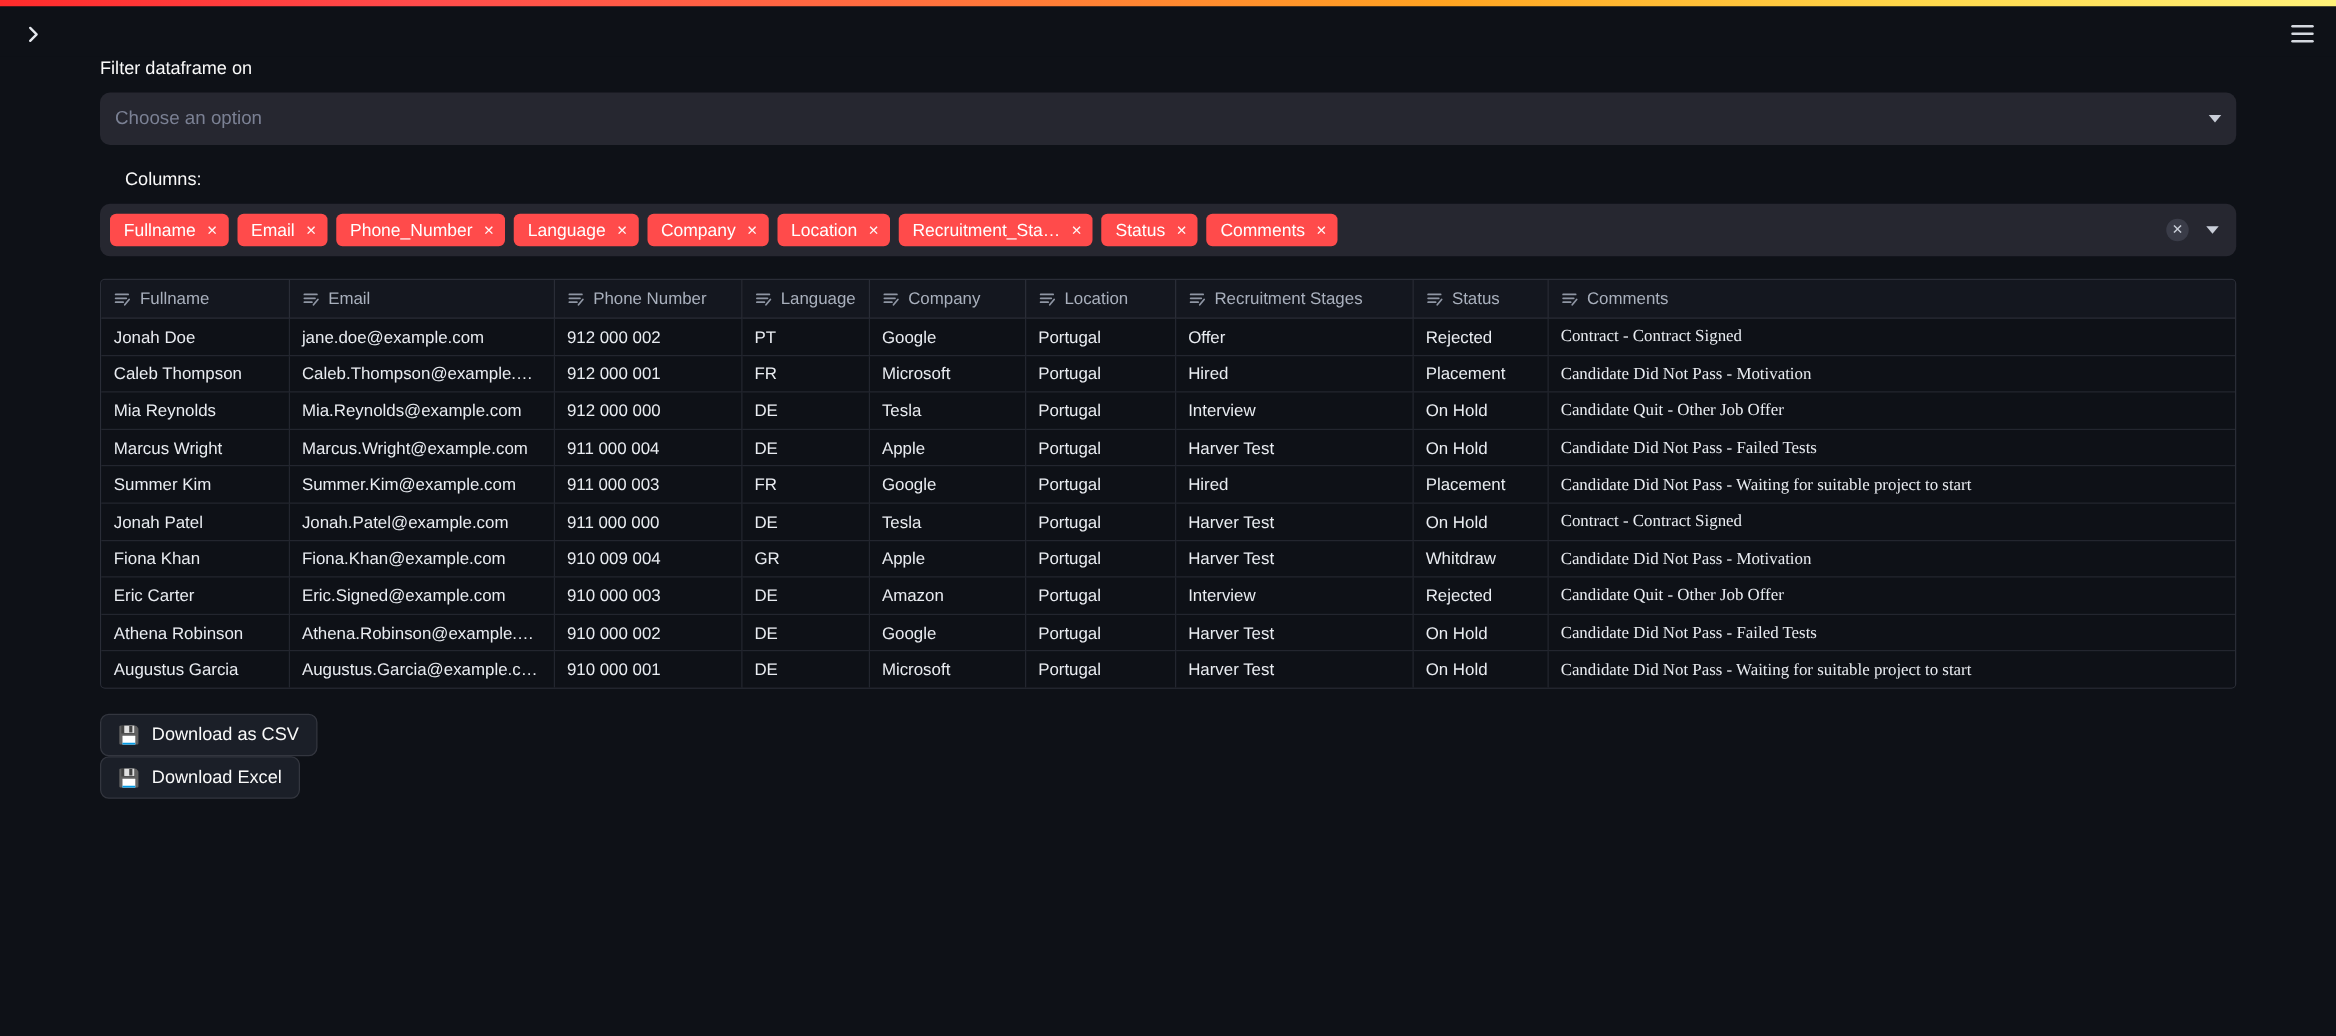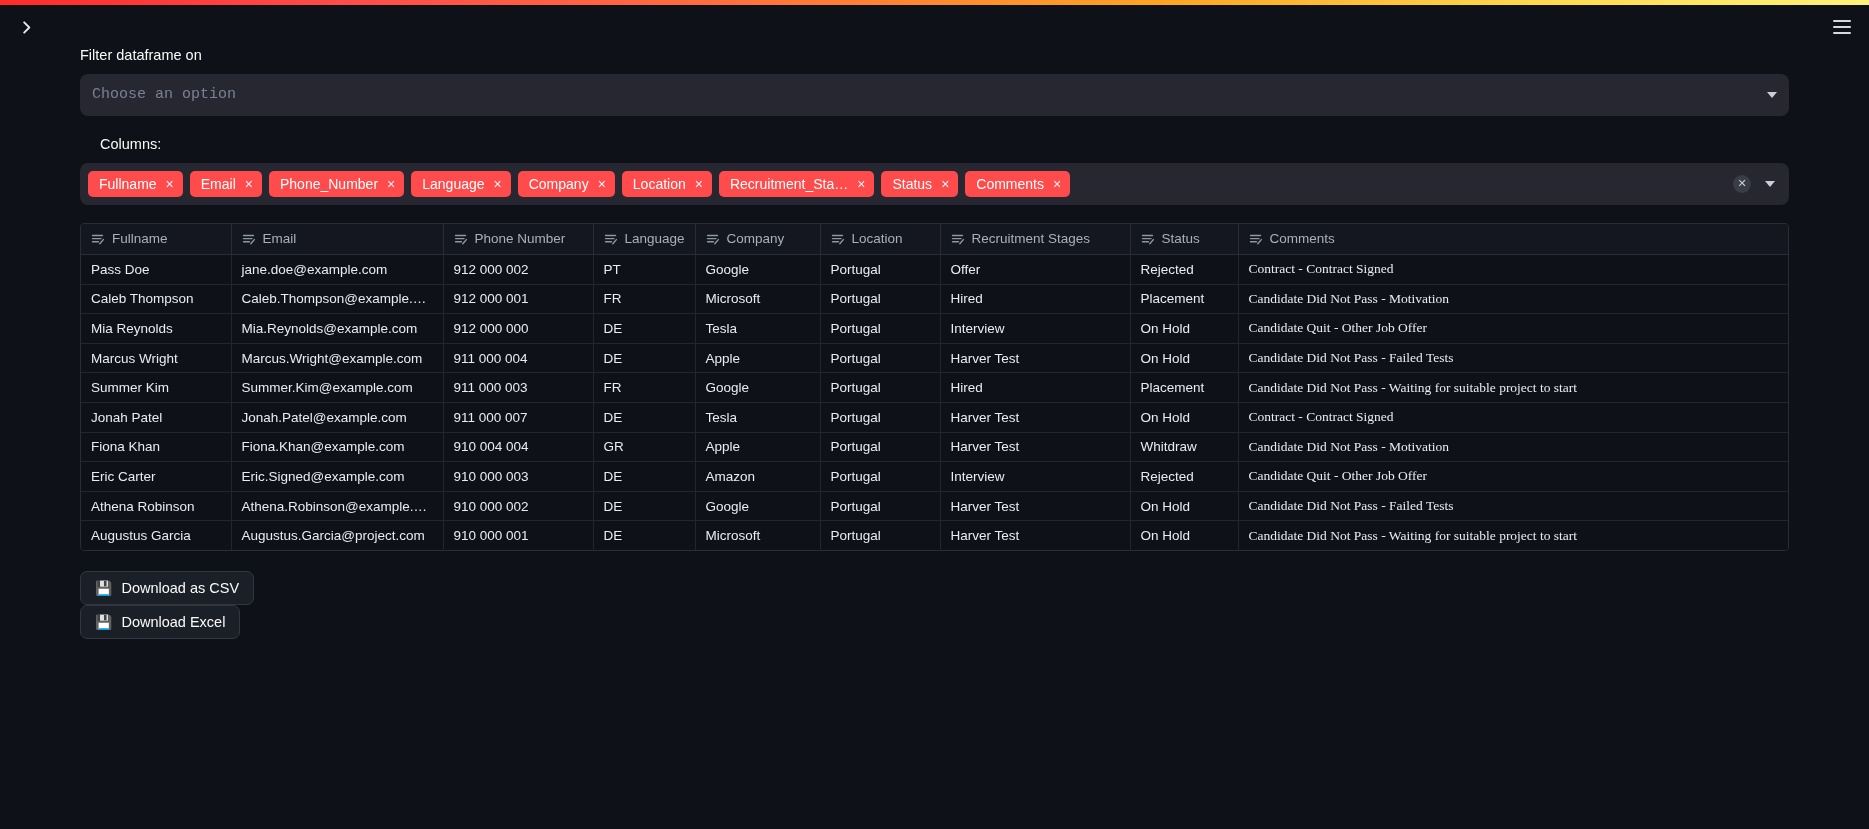--- a/index.html
+++ b/index.html
@@ -102,21 +102,20 @@
     border: 1px solid #2b2d३a;
     border-radius: 8px;
     display: flex;
     align-items: center;
     padding: 0 12px;
     cursor: pointer;
   }
   .selectbox .placeholder {
     color: #7b8194;
     font-size: 15px;
-    font-family: Liberation Mono, monospace;
   }
   .caret {
     position: absolute;
     right: 12px;
     top: 50%;
     transform: translateY(-50%);
     width: 0; height: 0;
     border-left: 5px solid transparent;
     border-right: 5px solid transparent;
     border-top: 6px solid #c9ced8;
@@ -427,21 +426,21 @@
                     <line x1="1.5" y1="9.7" x2="7.5" y2="9.7" stroke="#8f96a4" stroke-width="1.4" stroke-linecap="round"></line>
                     <line x1="8.8" y1="11.8" x2="12.3" y2="7.6" stroke="#8f96a4" stroke-width="1.4" stroke-linecap="round"></line>
                   </svg>
                   <span>Comments</span>
                 </div>
               </th>
             </tr>
           </thead>
         <tbody id="body-rows">
             <tr>
-              <td>Pass Doe</td>
+              <td>Jonah Doe</td>
               <td>jane.doe@example.com</td>
               <td>912 000 002</td>
               <td>PT</td>
               <td>Google</td>
               <td>Portugal</td>
               <td>Offer</td>
               <td>Rejected</td>
               <td>Contract - Contract Signed</td>
             </tr>
             <tr>
@@ -484,32 +483,32 @@
               <td>FR</td>
               <td>Google</td>
               <td>Portugal</td>
               <td>Hired</td>
               <td>Placement</td>
               <td>Candidate Did Not Pass - Waiting for suitable project to start</td>
             </tr>
             <tr>
               <td>Jonah Patel</td>
               <td>Jonah.Patel@example.com</td>
-              <td>911 000 007</td>
+              <td>911 000 000</td>
               <td>DE</td>
               <td>Tesla</td>
               <td>Portugal</td>
               <td>Harver Test</td>
               <td>On Hold</td>
               <td>Contract - Contract Signed</td>
             </tr>
             <tr>
               <td>Fiona Khan</td>
               <td>Fiona.Khan@example.com</td>
-              <td>910 004 004</td>
+              <td>910 009 004</td>
               <td>GR</td>
               <td>Apple</td>
               <td>Portugal</td>
               <td>Harver Test</td>
               <td>Whitdraw</td>
               <td>Candidate Did Not Pass - Motivation</td>
             </tr>
             <tr>
               <td>Eric Carter</td>
               <td>Eric.Signed@example.com</td>
@@ -527,21 +526,21 @@
               <td>910 000 002</td>
               <td>DE</td>
               <td>Google</td>
               <td>Portugal</td>
               <td>Harver Test</td>
               <td>On Hold</td>
               <td>Candidate Did Not Pass - Failed Tests</td>
             </tr>
             <tr>
               <td>Augustus Garcia</td>
-              <td>Augustus.Garcia@project.com</td>
+              <td>Augustus.Garcia@example.com</td>
               <td>910 000 001</td>
               <td>DE</td>
               <td>Microsoft</td>
               <td>Portugal</td>
               <td>Harver Test</td>
               <td>On Hold</td>
               <td>Candidate Did Not Pass - Waiting for suitable project to start</td>
             </tr>
           </tbody>
       </table>

